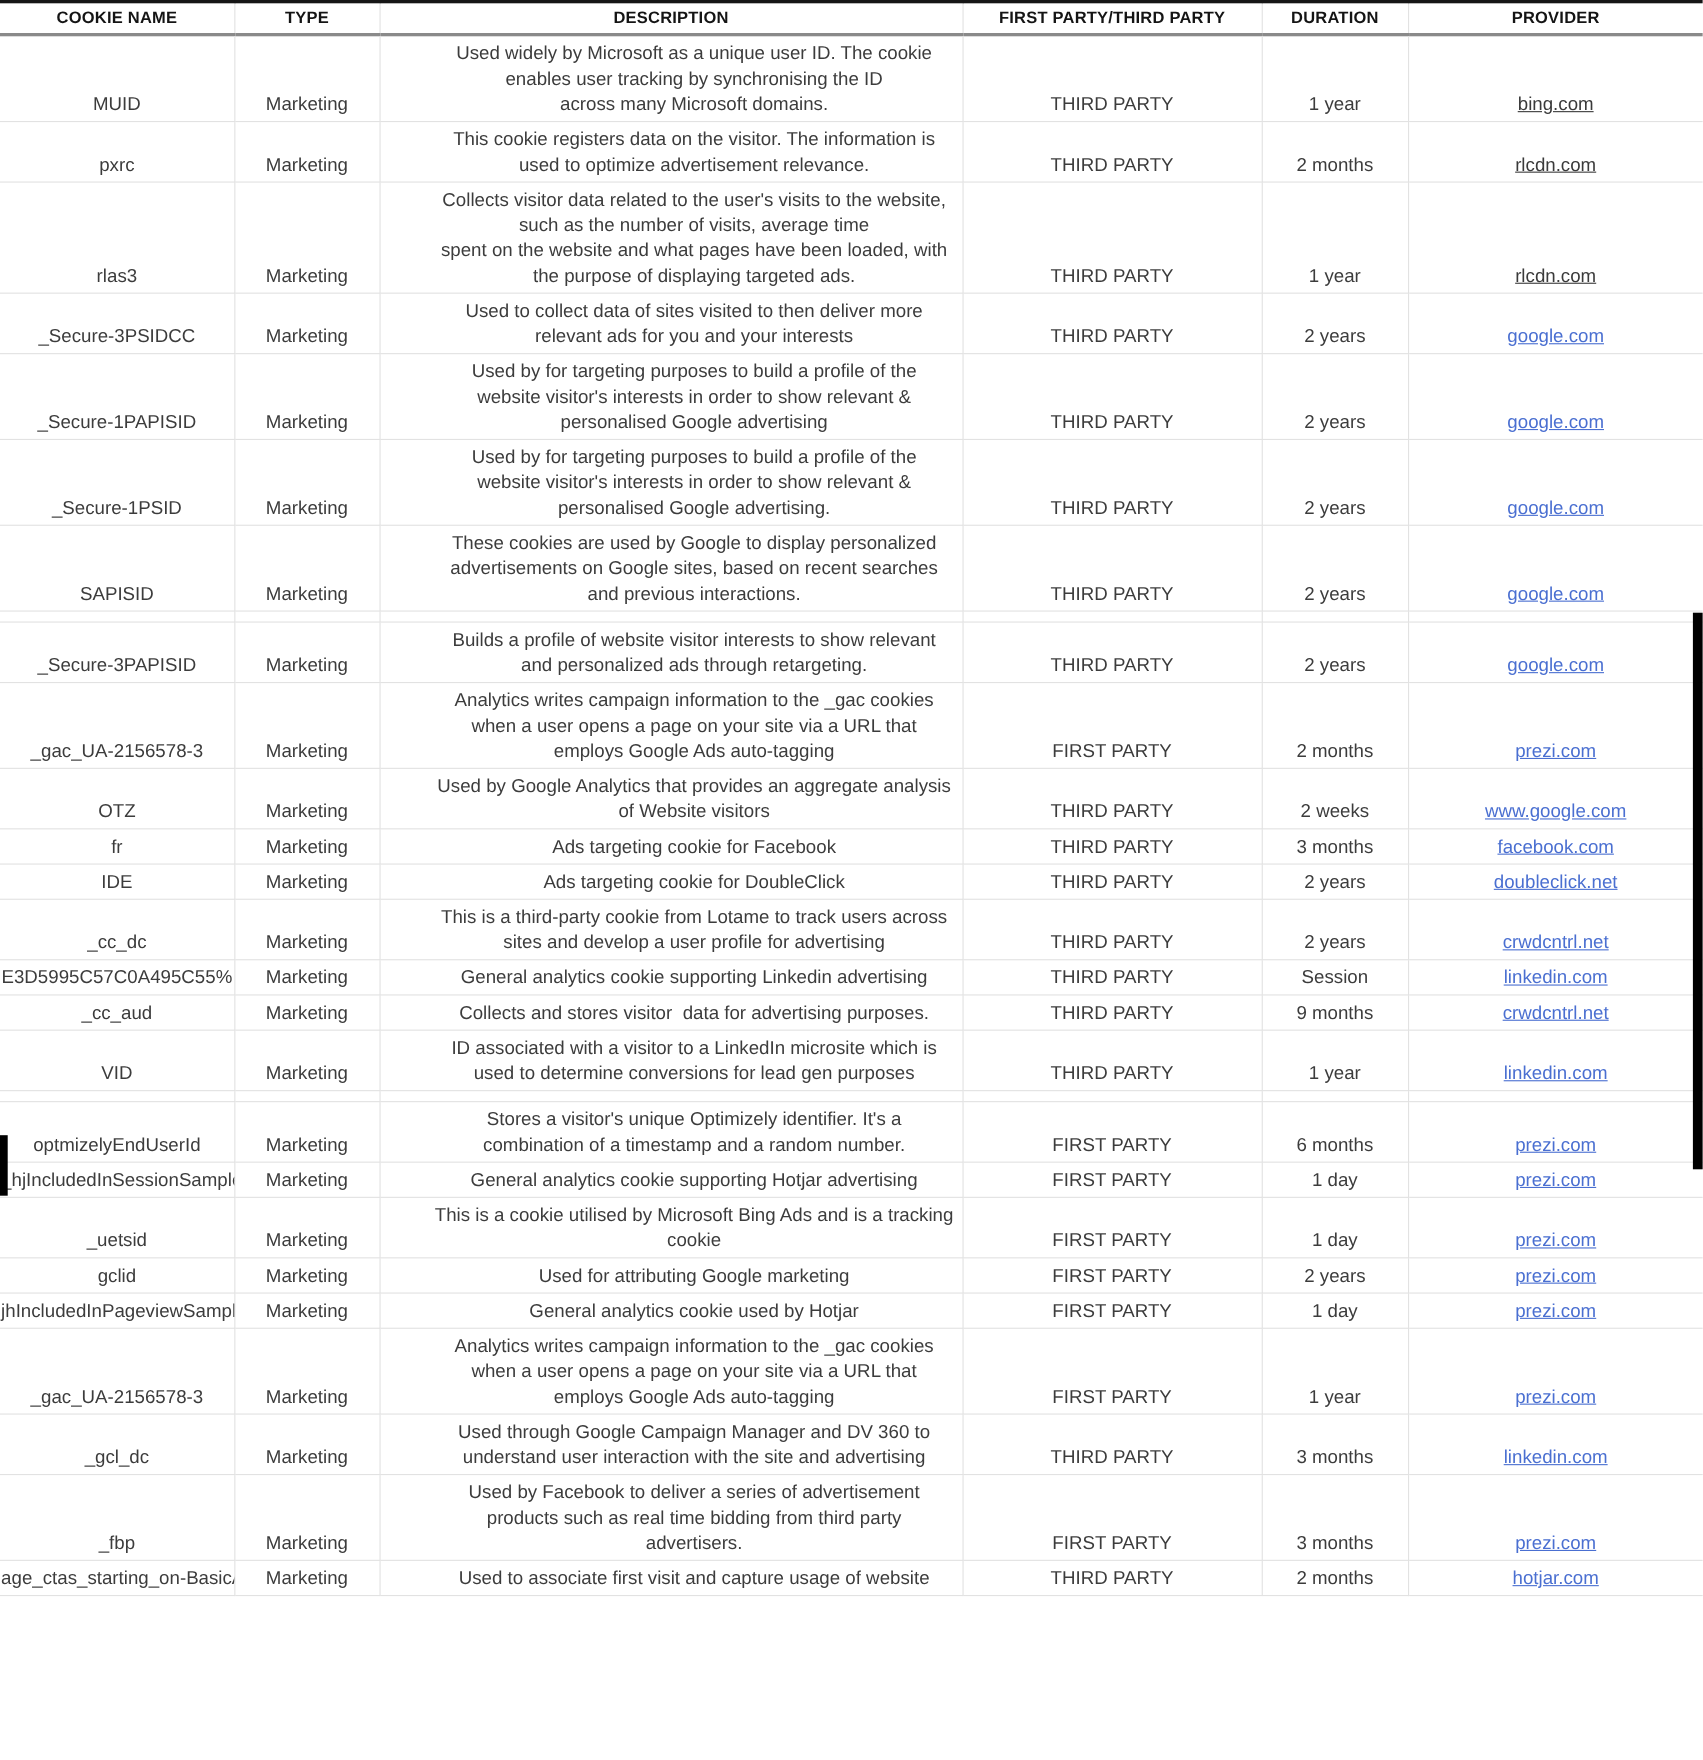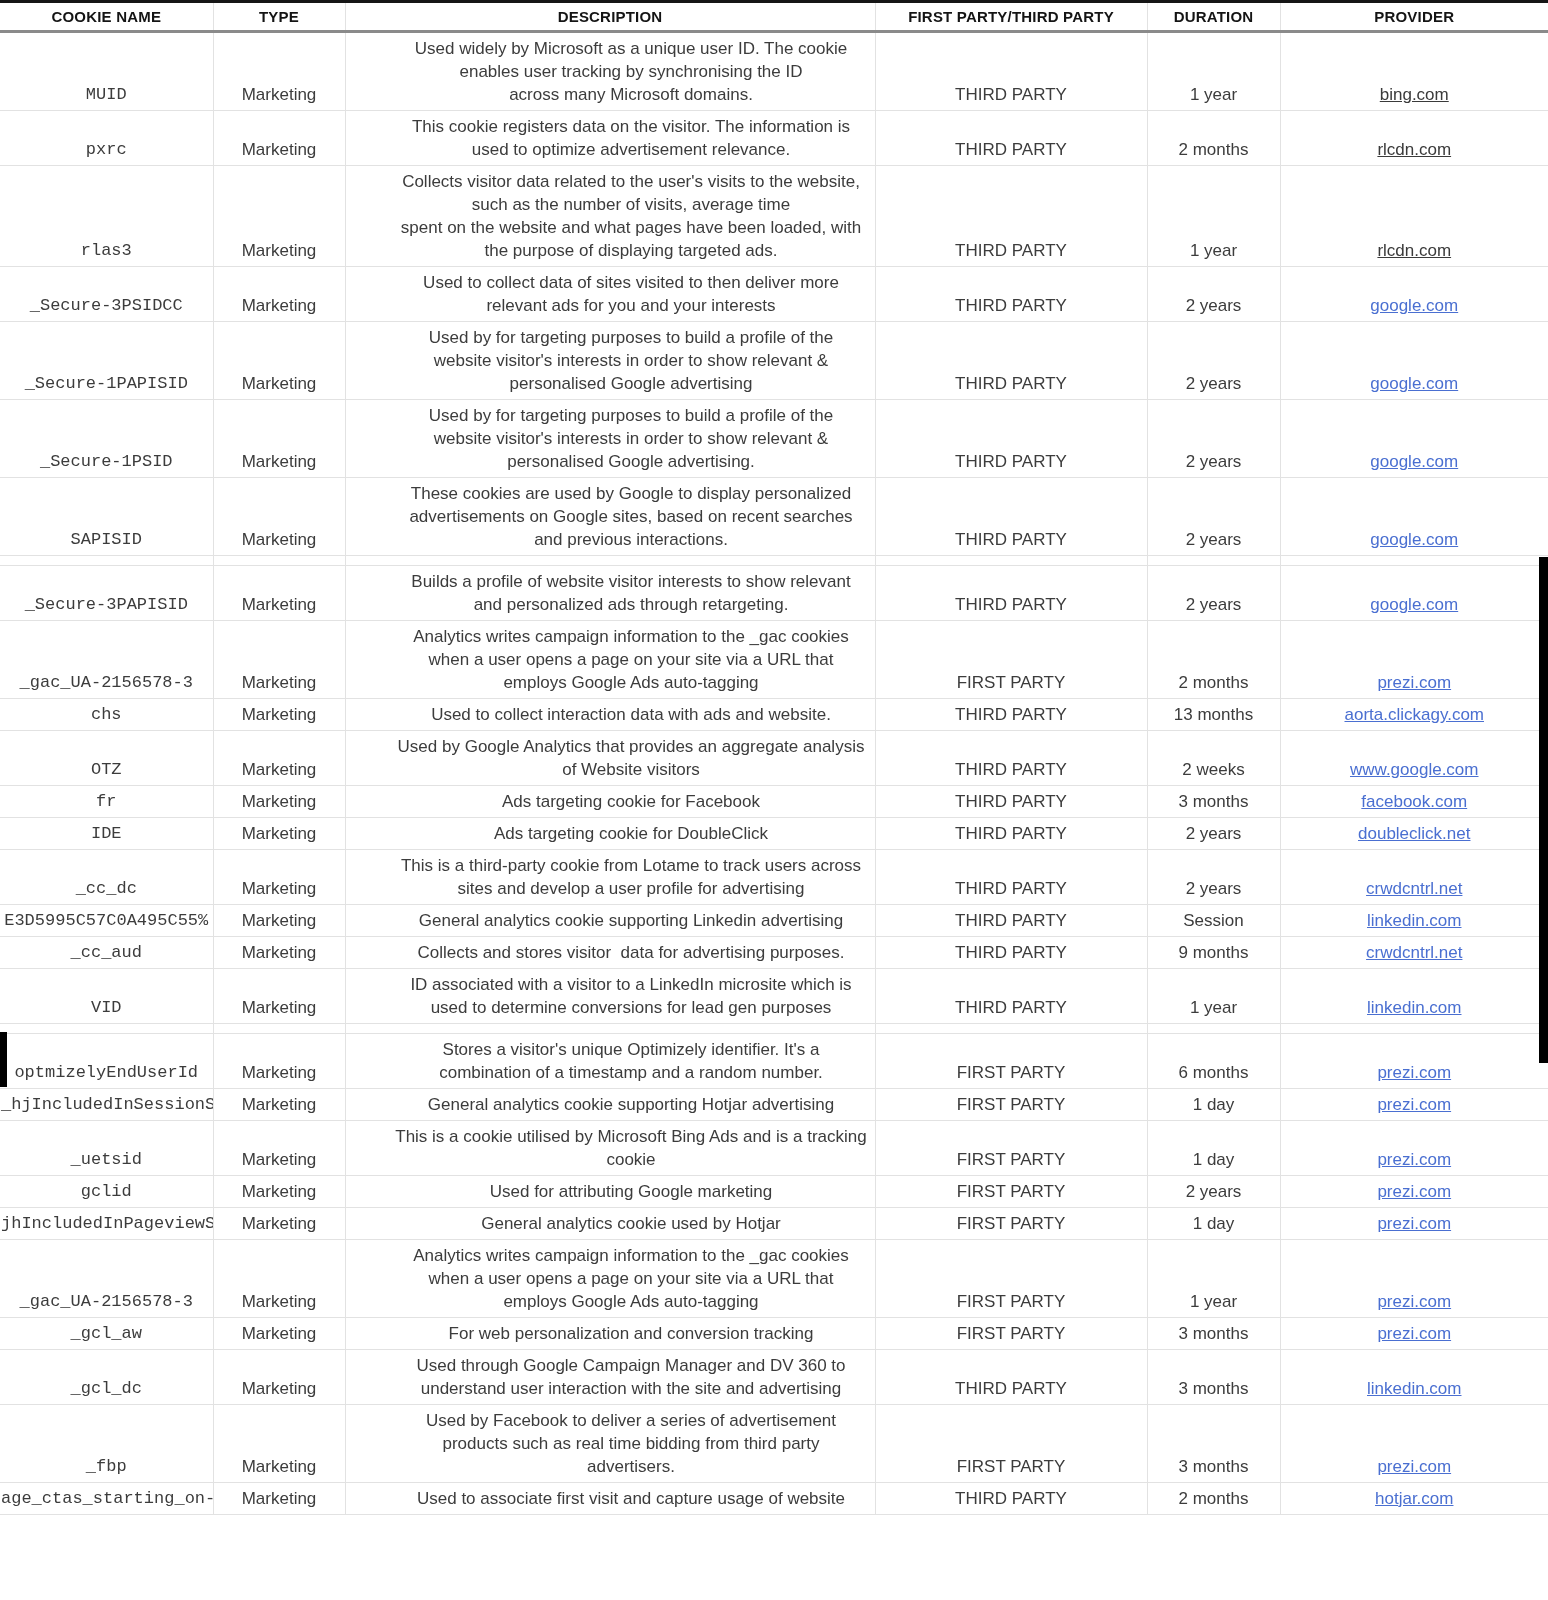--- a/index.html
+++ b/index.html
@@ -40,21 +40,21 @@
     vertical-align: bottom;
     text-align: center;
     font-size: 17px;
     line-height: 23px;
     color: var(--text);
     padding: 4px 6px;
     min-height: 30px;
   }
   td:first-child { border-left: 0; }
   td:last-child { border-right: 0; }
-  td.name-cell { white-space: nowrap; overflow: hidden; padding-left: 1px; padding-right: 1px; font-family: Liberation Mono, monospace; }
+  td.name-cell { white-space: nowrap; overflow: hidden; padding-left: 1px; padding-right: 1px; }
   td.desc-cell { white-space: pre-wrap; padding-left: 48px; }
   td.party-cell, td.dur-cell { white-space: nowrap; overflow: hidden; }
   a.provider-link { color: var(--link); text-decoration: underline; cursor: pointer; margin-top: 16px; }
   tr.seam td { height: 10px; padding: 0; }
   .artifact { position: absolute; background: #000; }
   .artifact-right { right: 0; top: 557px; width: 9px; height: 506px; }
   .artifact-left { left: 0; top: 1032px; width: 7px; height: 55px; }
 </style>
 </head>
 <body>
@@ -187,30 +187,20 @@
     <td class="desc-cell">Analytics writes campaign information to the _gac cookies
 when a user opens a page on your site via a URL that
 employs Google Ads auto-tagging</td>
     <td class="party-cell">FIRST PARTY</td>
     <td class="dur-cell">2 months</td>
     <td class="prov-cell">
       <a class="provider-link">prezi.com</a>
     </td>
   </tr>
       <tr>
-    <td class="name-cell">chs</td>
-    <td class="type-cell">Marketing</td>
-    <td class="desc-cell">Used to collect interaction data with ads and website.</td>
-    <td class="party-cell">THIRD PARTY</td>
-    <td class="dur-cell">13 months</td>
-    <td class="prov-cell">
-      <a class="provider-link">aorta.clickagy.com</a>
-    </td>
-  </tr>
-      <tr>
     <td class="name-cell">OTZ</td>
     <td class="type-cell">Marketing</td>
     <td class="desc-cell">Used by Google Analytics that provides an aggregate analysis
 of Website visitors</td>
     <td class="party-cell">THIRD PARTY</td>
     <td class="dur-cell">2 weeks</td>
     <td class="prov-cell">
       <a class="provider-link">www.google.com</a>
     </td>
   </tr>
@@ -337,30 +327,20 @@
     </td>
   </tr>
       <tr>
     <td class="name-cell">_gac_UA-2156578-3</td>
     <td class="type-cell">Marketing</td>
     <td class="desc-cell">Analytics writes campaign information to the _gac cookies
 when a user opens a page on your site via a URL that
 employs Google Ads auto-tagging</td>
     <td class="party-cell">FIRST PARTY</td>
     <td class="dur-cell">1 year</td>
-    <td class="prov-cell">
-      <a class="provider-link">prezi.com</a>
-    </td>
-  </tr>
-      <tr>
-    <td class="name-cell">_gcl_aw</td>
-    <td class="type-cell">Marketing</td>
-    <td class="desc-cell">For web personalization and conversion tracking</td>
-    <td class="party-cell">FIRST PARTY</td>
-    <td class="dur-cell">3 months</td>
     <td class="prov-cell">
       <a class="provider-link">prezi.com</a>
     </td>
   </tr>
       <tr>
     <td class="name-cell">_gcl_dc</td>
     <td class="type-cell">Marketing</td>
     <td class="desc-cell">Used through Google Campaign Manager and DV 360 to
 understand user interaction with the site and advertising</td>
     <td class="party-cell">THIRD PARTY</td>

